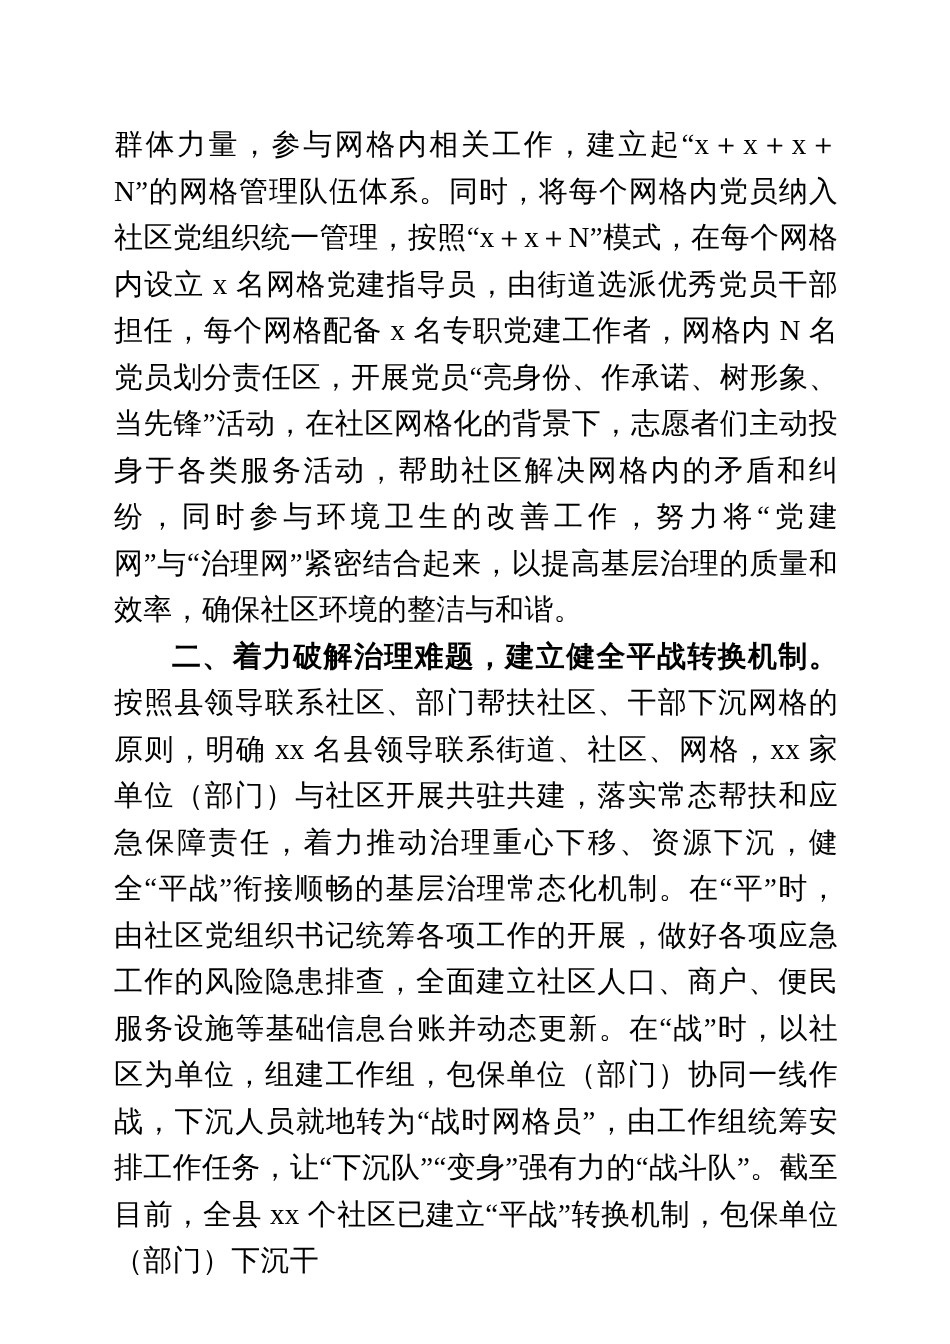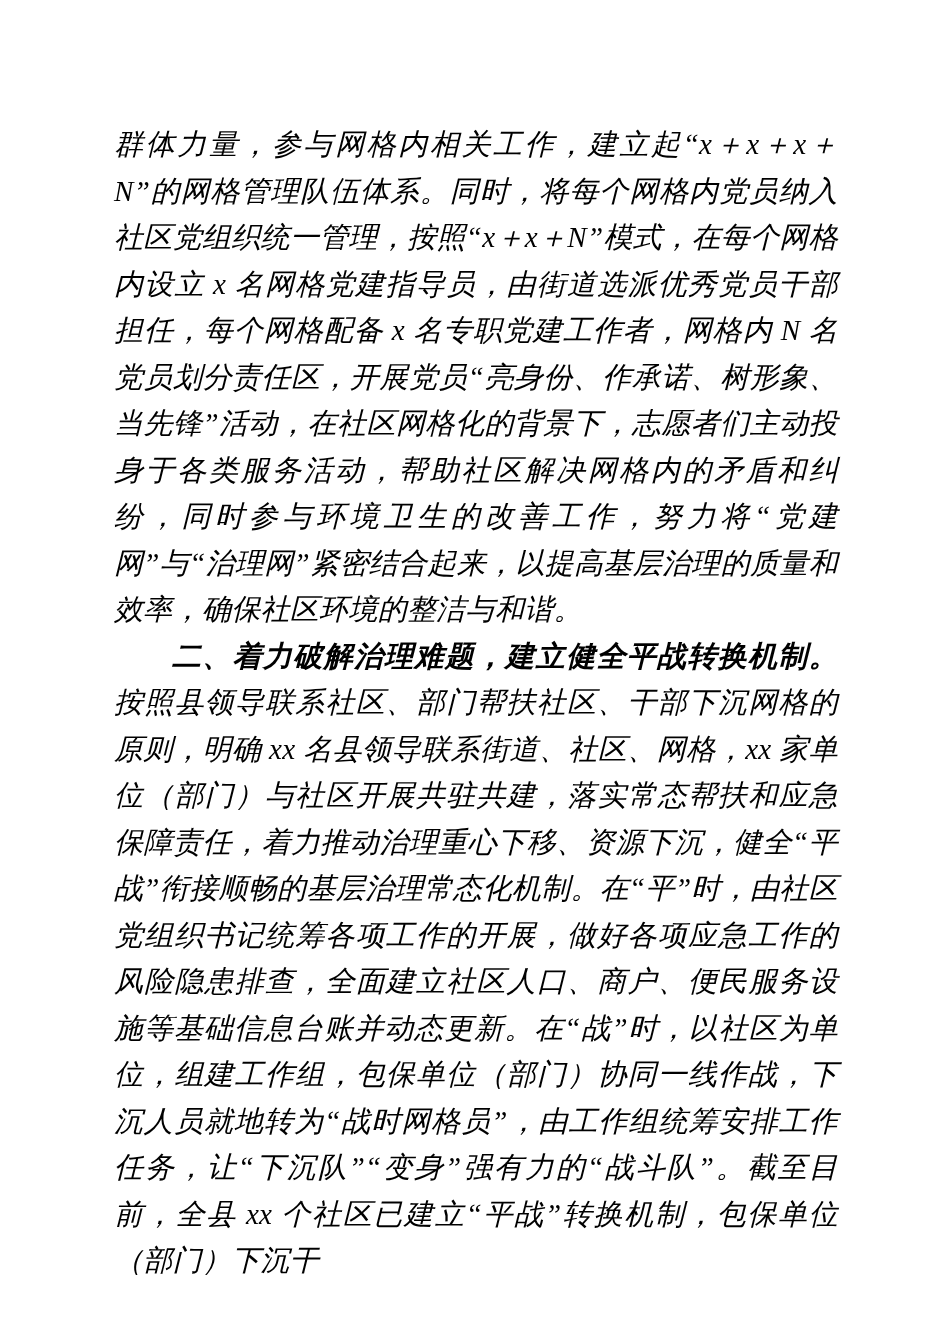--- a/index.html
+++ b/index.html
@@ -11,21 +11,20 @@
     height: 1344px;
     background: #ffffff;
     overflow: hidden;
   }
   .page {
     position: relative;
     width: 950px;
     height: 1344px;
     background: #ffffff;
     overflow: hidden;
-    font-style: italic;
   }
   .doc-body {
     position: absolute;
     left: 114px;
     top: 121px;
     width: 724px;
     color: #000000;
     font-family: "Liberation Serif", "DejaVu Serif", serif;
     font-size: 29px;
     line-height: 46.5px;

